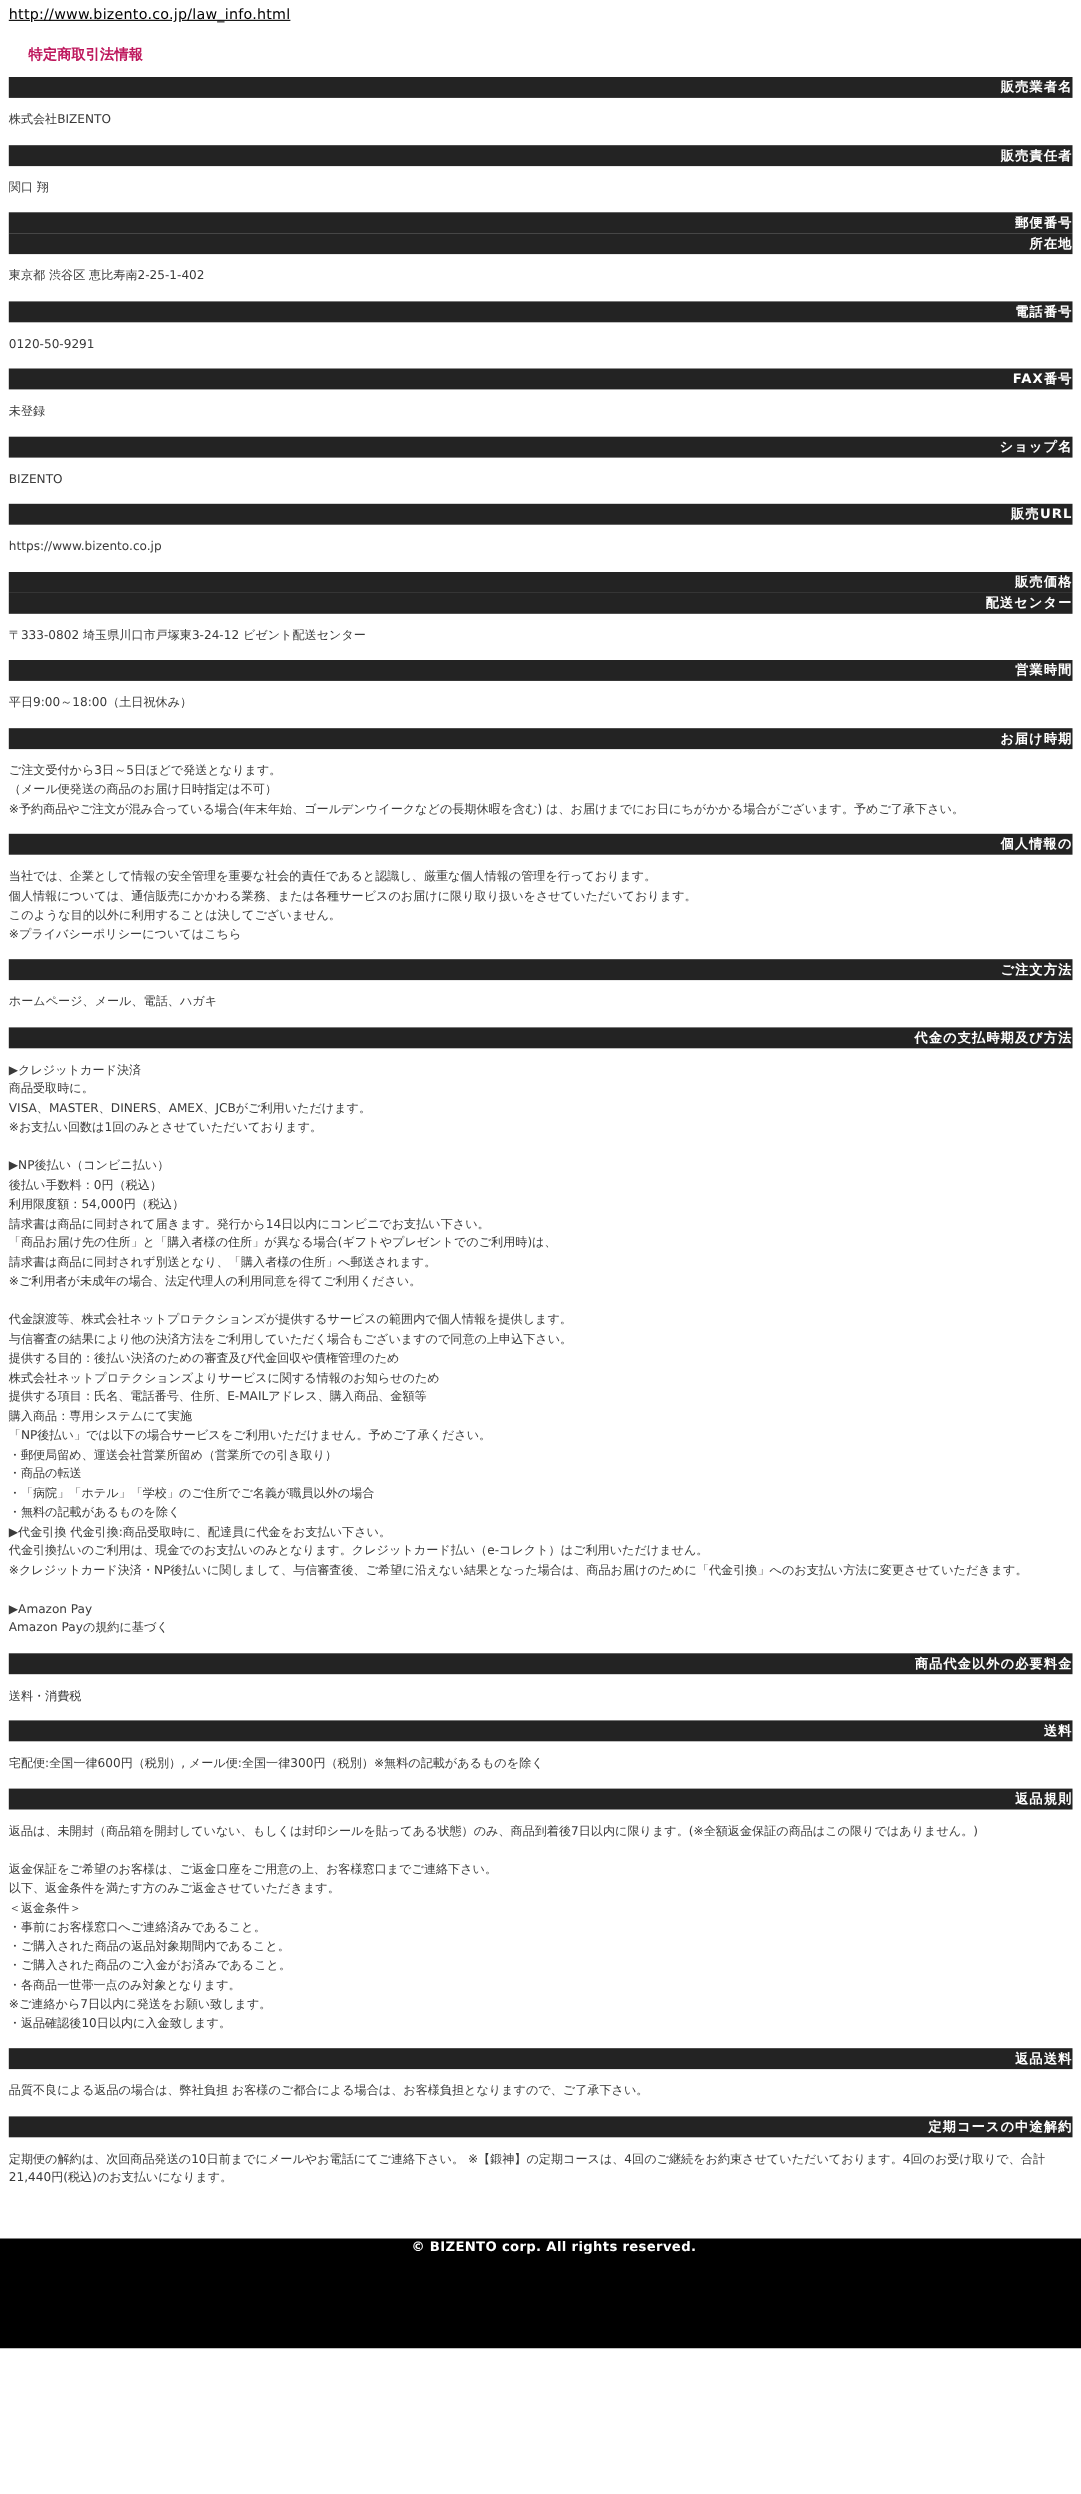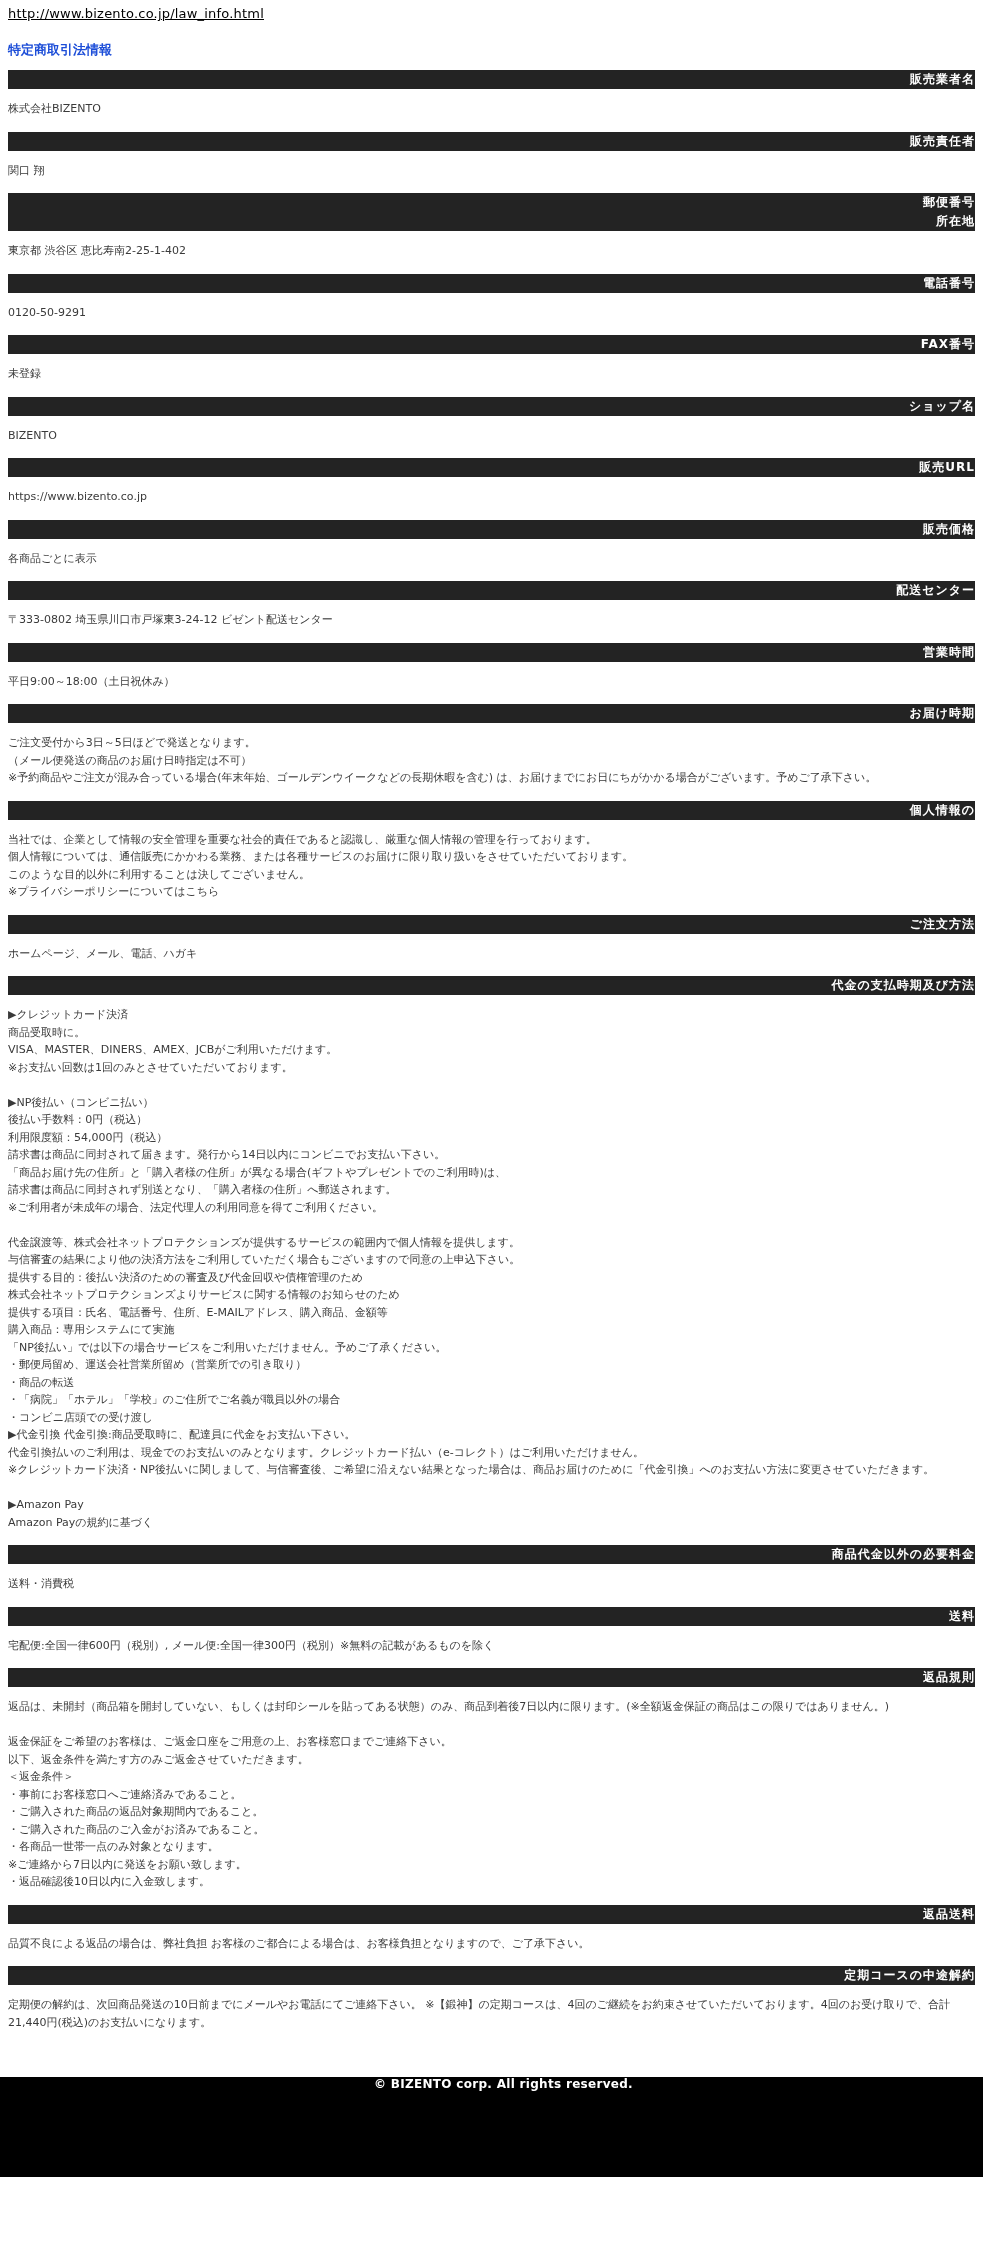--- a/index.html
+++ b/index.html
@@ -17,22 +17,22 @@
   .url-label{
     font-size:13px;
     color:#000;
     margin:0 0 20px 0;
     letter-spacing:0.2px;
     text-decoration:underline;
   }
   .page-title{
     font-size:13px;
     font-weight:bold;
-    color:#1d4ed8;
-    margin:0 0 11px 0;
+    color:#be185d;
+    margin:0 0 11px 18px;
   }
   .sec-header{
     background:var(--bar-bg);
     color:#fff;
     font-size:12px;
     font-weight:bold;
     text-align:right;
     height:19px;
     line-height:19px;
     letter-spacing:1px;
@@ -93,23 +93,20 @@
       </div>
       <div class="sec-header">ショップ名</div>
       <div class="sec-body">
         <p>BIZENTO</p>
       </div>
       <div class="sec-header">販売URL</div>
       <div class="sec-body">
         <p>https://www.bizento.co.jp</p>
       </div>
       <div class="sec-header">販売価格</div>
-      <div class="sec-body">
-        <p>各商品ごとに表示</p>
-      </div>
       <div class="sec-header">配送センター</div>
       <div class="sec-body">
         <p>〒333-0802 埼玉県川口市戸塚東3-24-12 ビゼント配送センター</p>
       </div>
       <div class="sec-header">営業時間</div>
       <div class="sec-body">
         <p>平日9:00～18:00（土日祝休み）</p>
       </div>
       <div class="sec-header">お届け時期</div>
       <div class="sec-body">
@@ -146,21 +143,21 @@
         <p>代金譲渡等、株式会社ネットプロテクションズが提供するサービスの範囲内で個人情報を提供します。</p>
         <p>与信審査の結果により他の決済方法をご利用していただく場合もございますので同意の上申込下さい。</p>
         <p>提供する目的：後払い決済のための審査及び代金回収や債権管理のため</p>
         <p>株式会社ネットプロテクションズよりサービスに関する情報のお知らせのため</p>
         <p>提供する項目：氏名、電話番号、住所、E-MAILアドレス、購入商品、金額等</p>
         <p>購入商品：専用システムにて実施</p>
         <p>「NP後払い」では以下の場合サービスをご利用いただけません。予めご了承ください。</p>
         <p>・郵便局留め、運送会社営業所留め（営業所での引き取り）</p>
         <p>・商品の転送</p>
         <p>・「病院」「ホテル」「学校」のご住所でご名義が職員以外の場合</p>
-        <p>・コンビニ店頭での受け渡し</p>
+        <p>・無料の記載があるものを除く</p>
         <p>▶代金引換 代金引換:商品受取時に、配達員に代金をお支払い下さい。</p>
         <p>代金引換払いのご利用は、現金でのお支払いのみとなります。クレジットカード払い（e-コレクト）はご利用いただけません。</p>
         <p>※クレジットカード決済・NP後払いに関しまして、与信審査後、ご希望に沿えない結果となった場合は、商品お届けのために「代金引換」へのお支払い方法に変更させていただきます。</p>
         <p class="blank">&nbsp;</p>
         <p>▶Amazon Pay</p>
         <p>Amazon Payの規約に基づく</p>
       </div>
       <div class="sec-header">商品代金以外の必要料金</div>
       <div class="sec-body">
         <p>送料・消費税</p>

